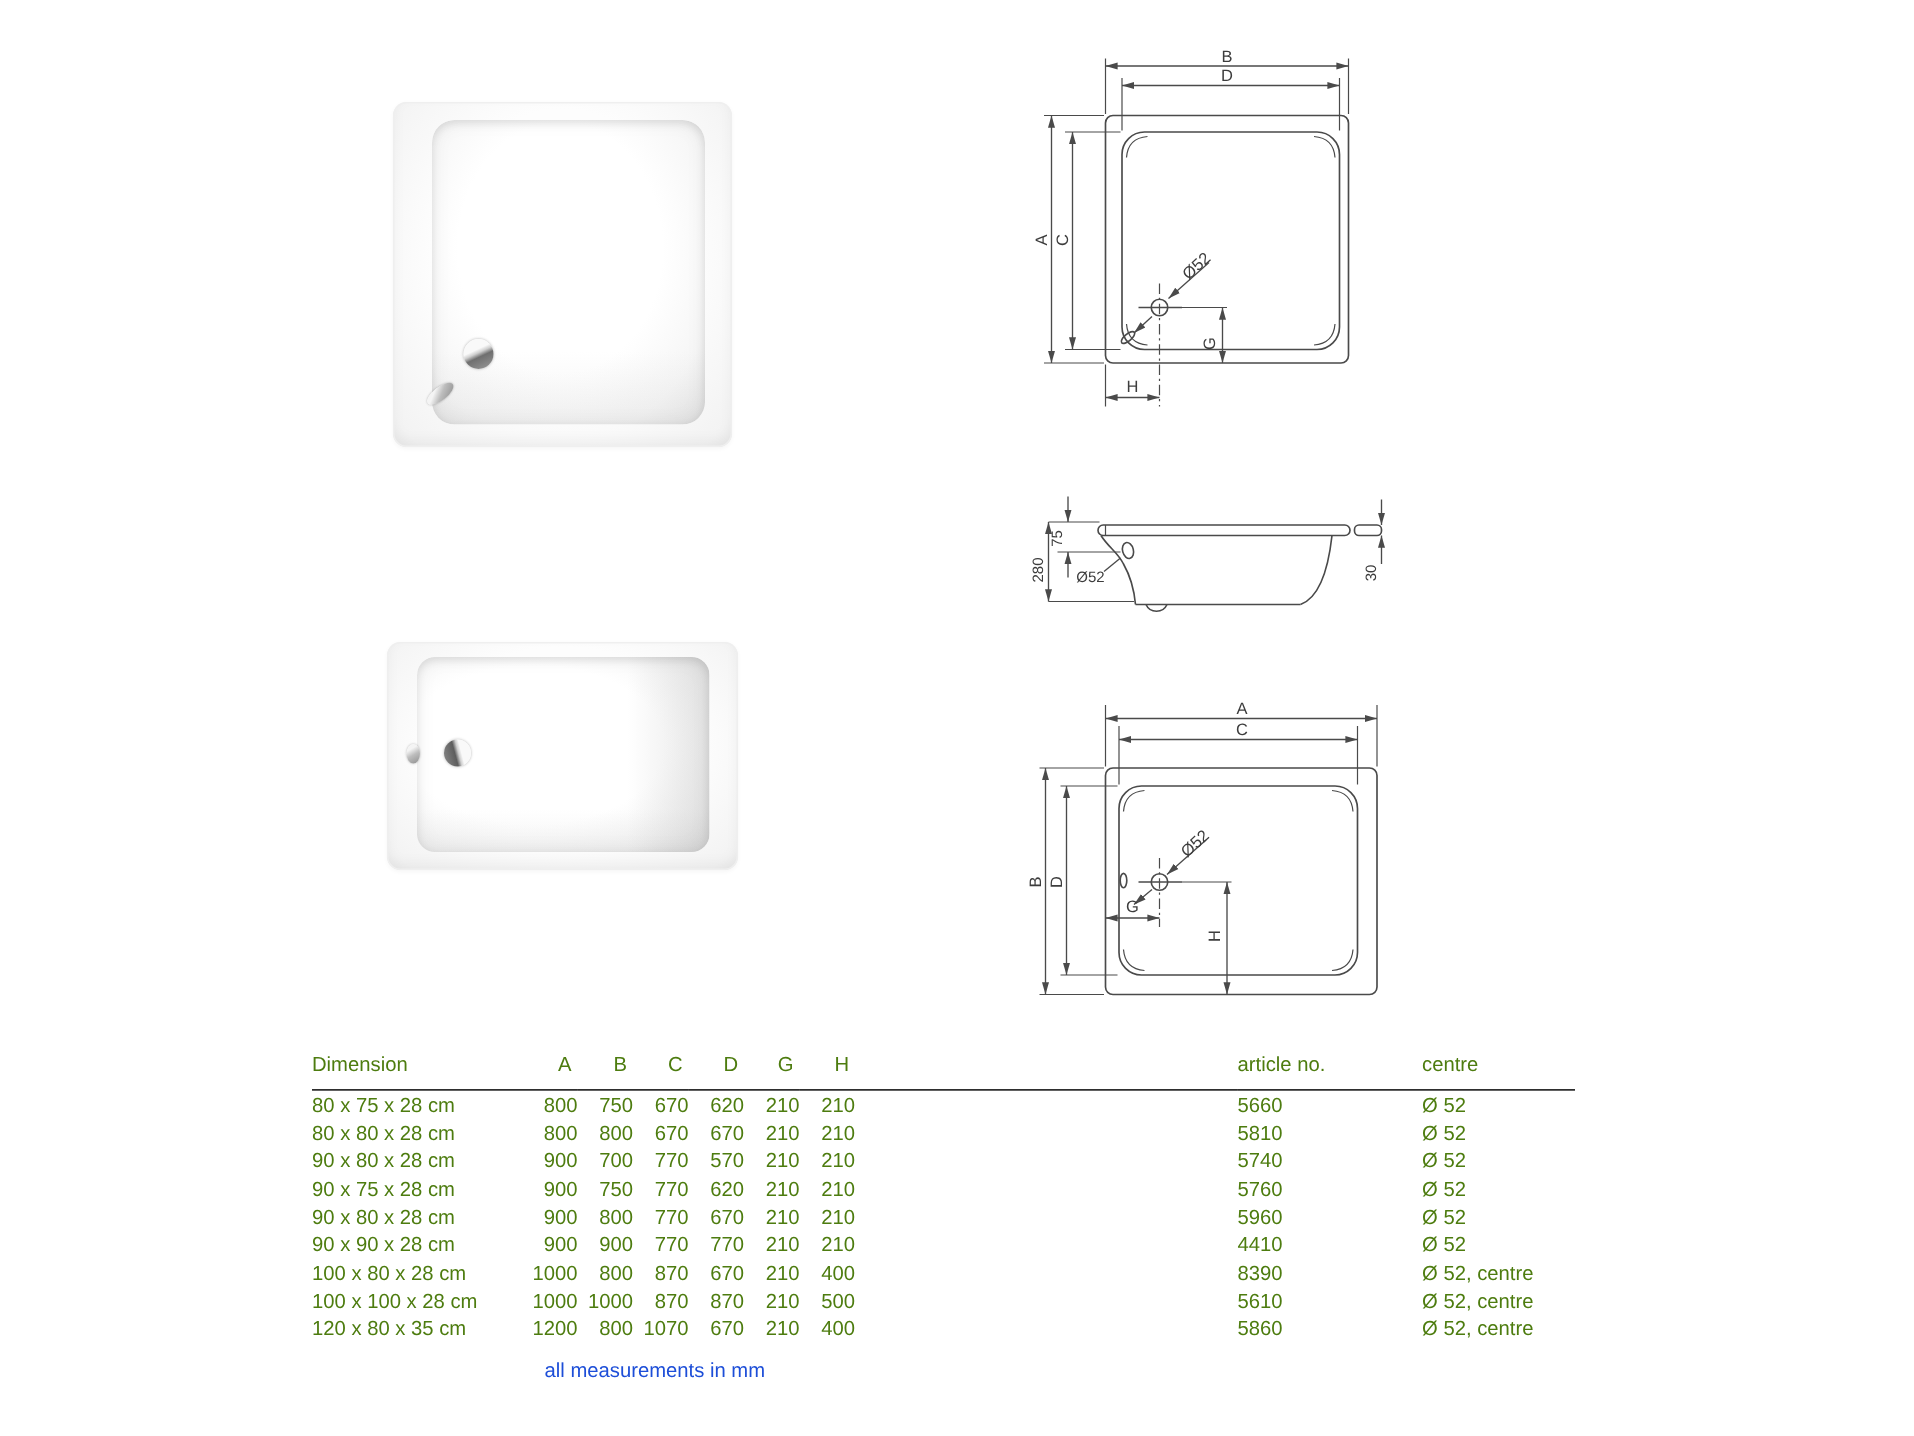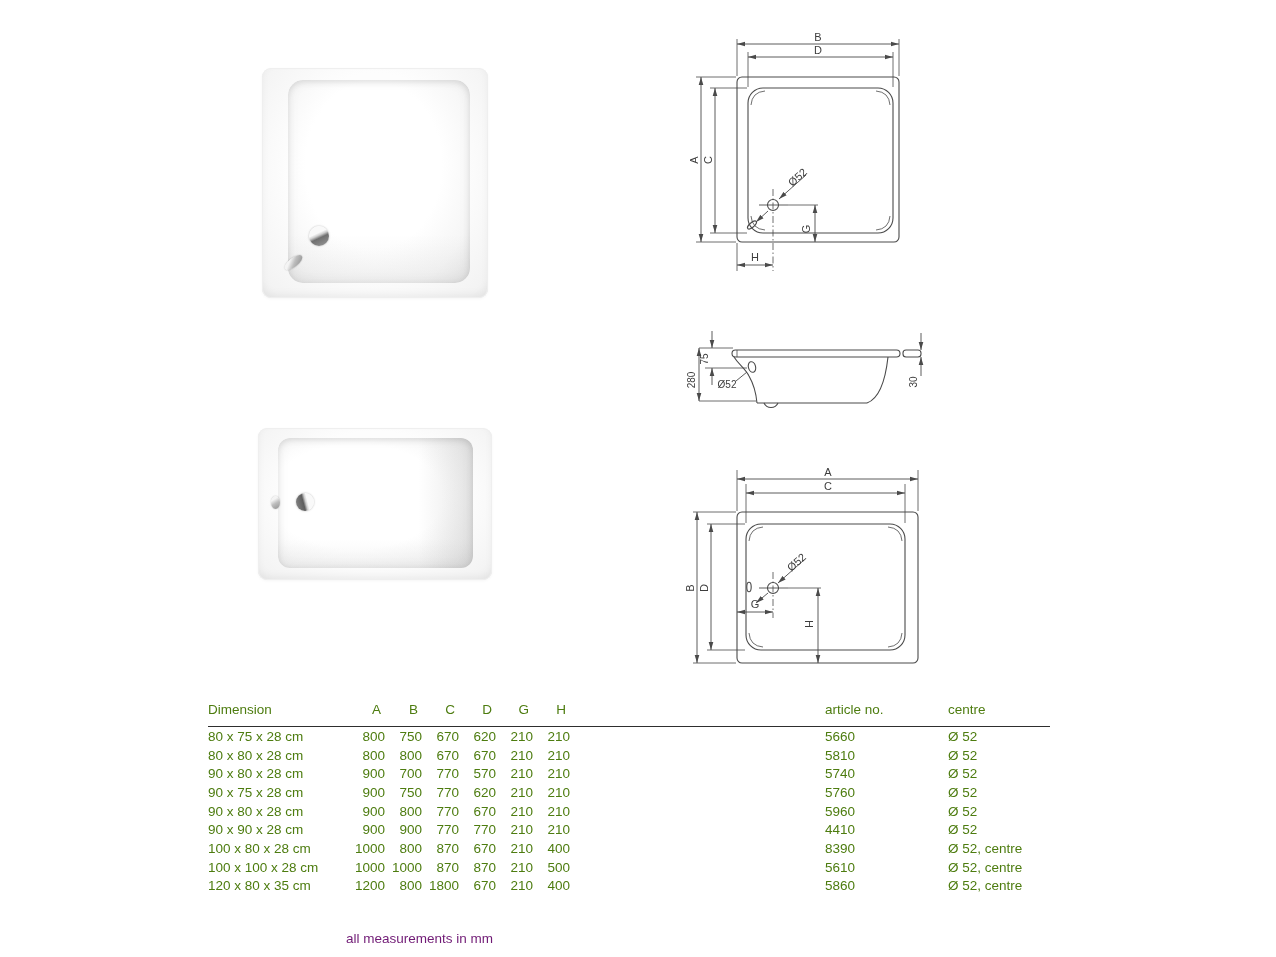--- a/index.html
+++ b/index.html
@@ -44,21 +44,21 @@
   .dwg-side{left:686px;top:318px;}
   .dwg-rect{left:684px;top:452px;}
   
   .dim-table{position:absolute;left:208px;top:702px;width:842px;border-collapse:collapse;
     table-layout:fixed;font-size:13.5px;color:#4d7c0f;}
   .dim-table th{font-weight:normal;text-align:left;height:24px;vertical-align:top;
     border-bottom:1.6px solid #2e2e2e;padding:0;}
   .dim-table th.h-num{text-align:right;padding-right:4px;}
   .dim-table td{height:18.7px;padding:0;vertical-align:middle;white-space:nowrap;}
   .dim-table td.c-num{text-align:right;}
-  .footnote{position:absolute;left:346px;top:906px;font-size:13.5px;color:#701a75;margin-top:25px;}
+  .footnote{position:absolute;left:363px;top:906px;font-size:13.5px;color:#1d4ed8;}
 </style>
 </head>
 <body>
 
 <div class="page">
 
   <div class="photo photo-square">
     <div class="basin"></div>
     <div class="drain"></div>
     <div class="overflow"></div>
@@ -332,21 +332,21 @@
           <td class="c-num">210</td>
           <td class="c-num">500</td>
           <td class="c-spacer"></td>
           <td class="c-art">5610</td>
           <td class="c-drain">Ø 52, centre</td>
         </tr>
         <tr>
           <td class="c-dim">120 x 80 x 35 cm</td>
           <td class="c-num">1200</td>
           <td class="c-num">800</td>
-          <td class="c-num">1800</td>
+          <td class="c-num">1070</td>
           <td class="c-num">670</td>
           <td class="c-num">210</td>
           <td class="c-num">400</td>
           <td class="c-spacer"></td>
           <td class="c-art">5860</td>
           <td class="c-drain">Ø 52, centre</td>
         </tr>
       </tbody>
   </table>
 

